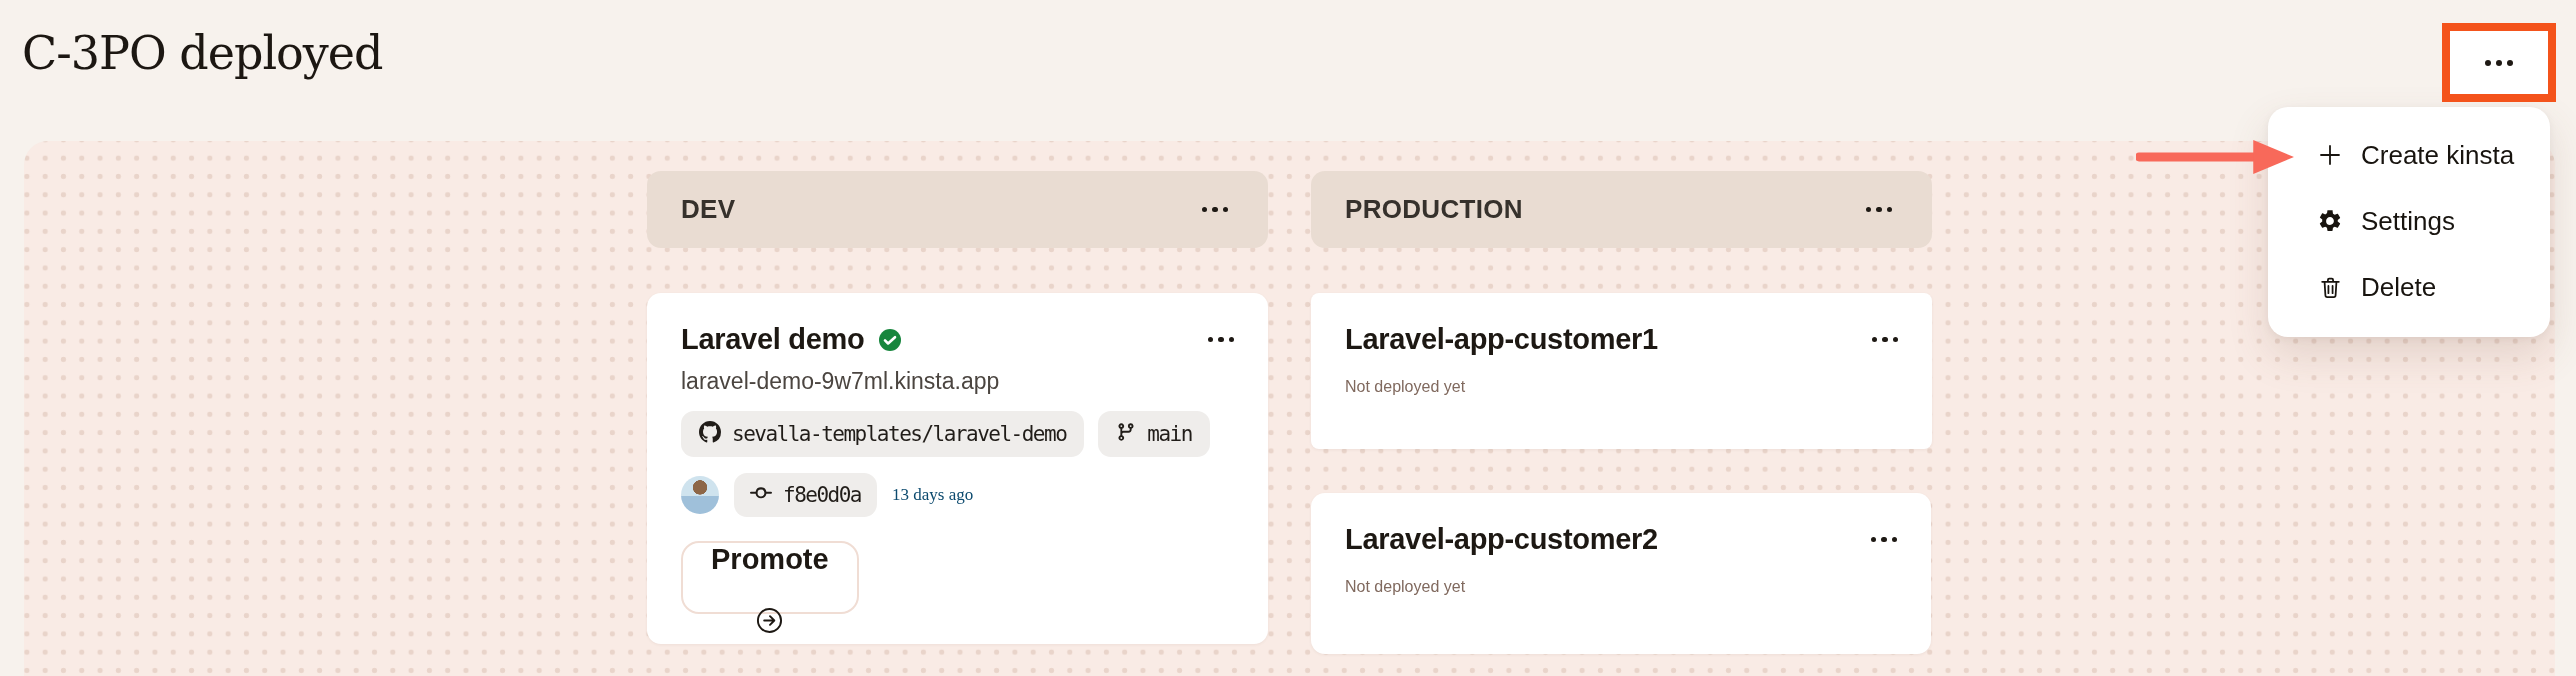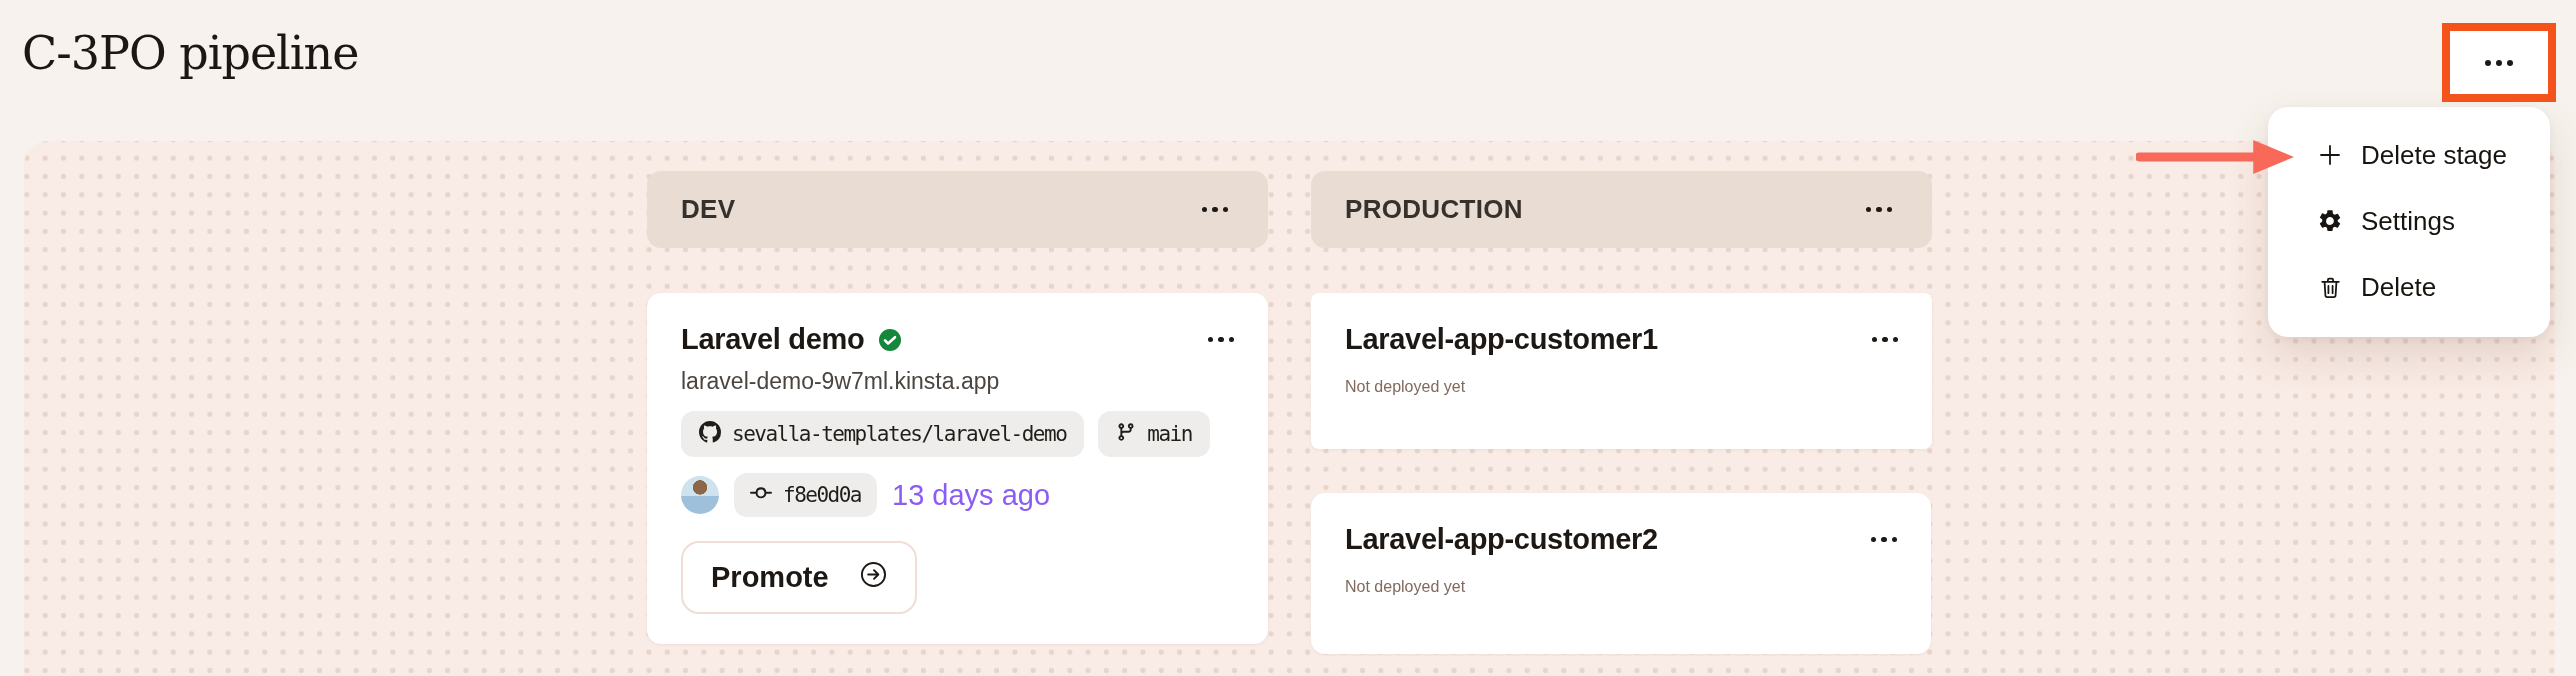--- a/index.html
+++ b/index.html
@@ -50,26 +50,26 @@
   .badge{display:inline-flex;align-items:center;gap:11px;height:46px;padding:0 18px;
     border-radius:13px;background:#efedeb;box-sizing:border-box;}
   .mono{font-family:"DejaVu Sans Mono",monospace;font-size:21px;letter-spacing:-1.5px;color:#211d19;}
 
   .meta-row{margin-top:16px;display:flex;align-items:center;gap:15px;}
   .avatar{width:38px;height:38px;border-radius:50%;flex:none;
     background:
       radial-gradient(circle at 50% 30%,#8d6647 0 7px,rgba(0,0,0,0) 7.4px),
       linear-gradient(180deg,#cfe3ee 0 52%,#9fc0da 52% 100%);}
   .badge.commit{height:44px;padding:0 16px;}
-  .time{font-size:29px;color:#8b5cf6;}
+  .time{font-size:17px;color:#0c4a6e;font-family:Liberation Serif, serif;}
 
   .promote-btn{margin-top:24px;display:inline-flex;align-items:center;gap:31px;
     height:73px;padding:0 28px;background:#fff;border:2px solid #f0ddd4;border-radius:18px;
     font-family:"Liberation Sans",sans-serif;font-size:29px;font-weight:700;color:#1d1813;
-    cursor:pointer;box-sizing:border-box;}
+    cursor:pointer;box-sizing:border-box;flex-direction:column;}
 
   
   .dropdown{position:absolute;left:2268px;top:107px;width:282px;height:230px;z-index:20;
     background:#fff;border-radius:20px;box-sizing:border-box;padding:15px 0;
     box-shadow:0 18px 40px rgba(120,80,60,.16),0 2px 8px rgba(0,0,0,.05);}
   .menu-item{height:66px;display:flex;align-items:center;gap:17px;padding-left:48px;
     font-size:26px;color:#18140f;cursor:pointer;}
   .mi-icon{display:inline-flex;width:28px;justify-content:center;}
 
   
@@ -77,21 +77,21 @@
     box-sizing:border-box;border:8px solid #f4531b;background:#fff;
     display:flex;align-items:center;justify-content:center;}
   .annotation-box .dots i{width:6px;height:6px;}
   .arrow-annotation{position:absolute;left:2136px;top:137px;z-index:40;}
 </style>
 </head>
 <body>
 
 <div id="app">
 
-  <h1 class="page-title">C-3PO pipeline</h1>
+  <h1 class="page-title">C-3PO deployed</h1>
 
   <div class="pipeline-panel">
 
     <div class="stage-header dev">
       <span class="stage-name">DEV</span>
       <button class="icon-btn">
         <span class="dots">
             <i></i>
             <i></i>
             <i></i>
@@ -209,21 +209,21 @@
     </button>
   </div>
 
   <div class="dropdown">
     <div class="menu-item">
       <span class="mi-icon">
         <svg width="26" height="26" viewBox="0 0 26 26">
             <path d="M13 4v18M4 13h18" stroke="#18140f" stroke-width="1.8" stroke-linecap="round"></path>
           </svg>
       </span>
-      <span>Delete stage</span>
+      <span>Create kinsta</span>
     </div>
     <div class="menu-item">
       <span class="mi-icon">
         <svg width="26" height="26" viewBox="0 0 24 24">
             <path fill="#18140f" d="M19.14 12.94c.04-.3.06-.61.06-.94 0-.32-.02-.64-.07-.94l2.03-1.58a.49.49 0 0 0 .12-.61l-1.92-3.32a.488.488 0 0 0-.59-.22l-2.39.96c-.5-.38-1.03-.7-1.62-.94l-.36-2.54A.484.484 0 0 0 13.92 2h-3.84c-.24 0-.43.17-.47.41l-.36 2.54c-.59.24-1.13.57-1.62.94l-2.39-.96c-.22-.08-.47 0-.59.22L2.73 8.47c-.12.21-.08.47.12.61l2.03 1.58c-.05.3-.09.63-.09.94s.02.64.07.94l-2.03 1.58a.49.49 0 0 0-.12.61l1.92 3.32c.12.22.37.29.59.22l2.39-.96c.5.38 1.03.7 1.62.94l.36 2.54c.05.24.24.41.48.41h3.84c.24 0 .44-.17.47-.41l.36-2.54c.59-.24 1.13-.56 1.62-.94l2.39.96c.22.08.47 0 .59-.22l1.92-3.32c.12-.22.07-.47-.12-.61l-2.01-1.58zM12 15.6A3.61 3.61 0 0 1 8.4 12c0-1.98 1.62-3.6 3.6-3.6s3.6 1.62 3.6 3.6-1.62 3.6-3.6 3.6z"></path>
           </svg>
       </span>
       <span>Settings</span>
     </div>
     <div class="menu-item">

